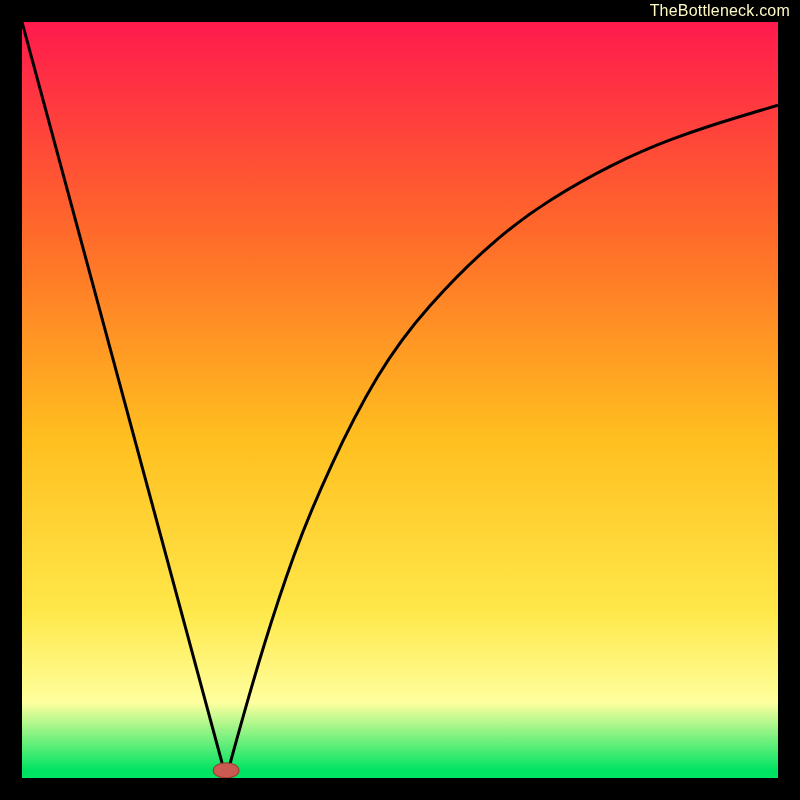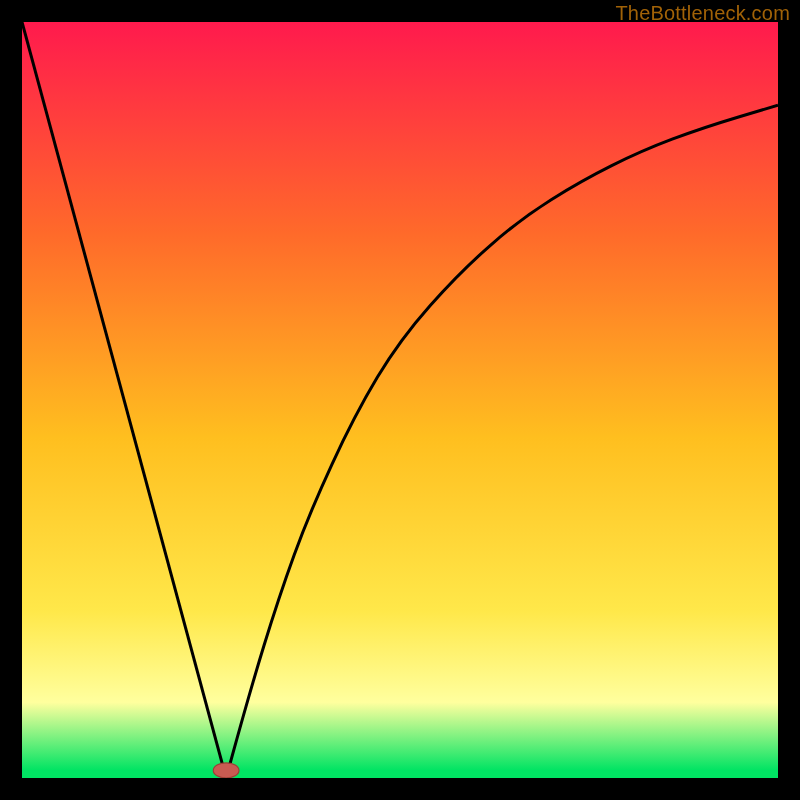--- a/index.html
+++ b/index.html
@@ -23,22 +23,22 @@
     position: absolute;
     left: 0;
     top: 0;
     width: 756px;
     height: 756px;
   }
   .watermark {
     position: absolute;
     top: 2px;
     right: 10px;
-    color: #a16207;
-    font-size: 20px;
+    color: #fef9c3;
+    font-size: 16px;
     letter-spacing: 0.2px;
     font-weight: 500;
   }
 </style>
 </head>
 <body>
 
 <div class="watermark">TheBottleneck.com</div>
 
 <div class="frame">

